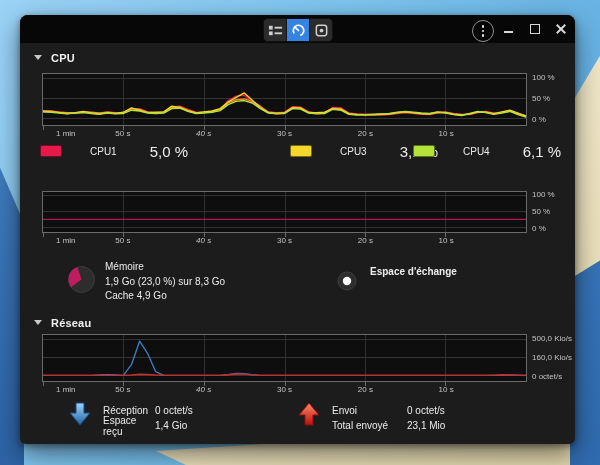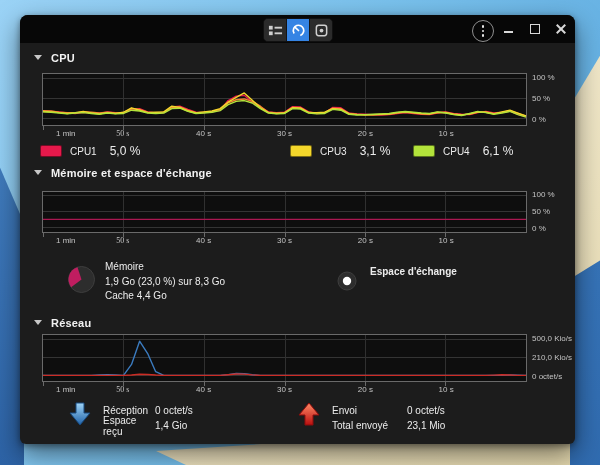--- a/index.html
+++ b/index.html
@@ -56,29 +56,29 @@
   .vg1{left:16.666%;} .vg2{left:33.333%;} .vg3{left:50%;} .vg4{left:66.666%;} .vg5{left:83.333%;}
   .chart-svg{position:absolute;left:0;top:8%;width:100%;height:79%;overflow:visible;}
   .tick{position:absolute;bottom:-5px;width:1px;height:4px;background:#6a6a6a;}
   .t0{left:0;} .t1{left:16.666%;} .t2{left:33.333%;} .t3{left:50%;} .t4{left:66.666%;} .t5{left:83.333%;}
   .ylabels{position:absolute;left:512px;top:0;height:100%;width:43px;}
   .ylabels span{position:absolute;left:0;transform:translateY(-50%);font-size:8px;color:#c4c4c4;white-space:nowrap;}
   .yl1{top:8%;} .yl2{top:47.5%;} .yl3{top:87%;}
 
   .xlabels{position:absolute;left:22px;width:485px;height:10px;}
   .xlabels span{position:absolute;font-size:8px;color:#c4c4c4;white-space:nowrap;}
-  .xl0{left:14px;} .xl1{left:16.666%;transform:translateX(-50%);font-family:Liberation Serif, serif;} .xl2{left:33.333%;transform:translateX(-50%);}
+  .xl0{left:14px;} .xl1{left:16.666%;transform:translateX(-50%);} .xl2{left:33.333%;transform:translateX(-50%);font-style:italic;}
   .xl3{left:50%;transform:translateX(-50%);} .xl4{left:66.666%;transform:translateX(-50%);}
   .xl5{left:83.333%;transform:translateX(-50%);}
 
   .cpu-legend{position:absolute;left:0;width:100%;height:14px;}
-  .cpu-leg-item{position:absolute;top:0;display:flex;align-items:center;height:14px;}
+  .cpu-leg-item{position:absolute;top:0;display:flex;align-items:center;height:14px;gap:20px;}
   .swatch{width:22px;height:12px;border-radius:2px;border:1px solid rgba(0,0,0,.5);box-sizing:border-box;}
   .leg-label{font-size:10px;color:#ececec;margin-left:8px;}
-  .leg-value{font-size:12px;color:#ececec;margin-left:13px;text-align:right;}
+  .leg-value{font-size:15px;color:#ececec;margin-left:13px;text-align:right;}
 
   .mem-legend{position:absolute;left:0;width:100%;height:60px;}
   .mem-block{position:absolute;top:0;display:flex;}
   .mem-text{font-size:10px;color:#ececec;line-height:14.5px;}
   .swap-text{font-size:10px;color:#ececec;line-height:17.5px;font-weight:bold;}
 
   .net-legend{position:absolute;left:0;width:100%;height:28px;}
   .net-block{position:absolute;top:0;display:flex;align-items:flex-start;}
   .net-grid{display:grid;grid-template-rows:15px 15px;font-size:10px;color:#ececec;align-items:center;}
   .ng-l{grid-column:1;}
@@ -193,24 +193,20 @@
       <span class="leg-label">CPU3</span>
       <span class="leg-value">3,1 %</span>
     </div>
     <div class="cpu-leg-item" style="left:393px;">
       <div class="swatch" style="background: rgb(179, 227, 59);"></div>
       <span class="leg-label">CPU4</span>
       <span class="leg-value">6,1 %</span>
     </div>
   </div>
 
-  <div class="sec-header" style="top:151px;">
-    <div class="tri"></div>
-    <span class="sec-title">Mémoire et espace d'échange</span>
-  </div>
 
   <div class="graph-row" style="top:176px;height:42px;">
     <div class="plot">
       <div class="hgrid hg1"></div>
         <div class="hgrid hg2"></div>
         <div class="hgrid hg3"></div>
       <div class="vgrid vg1"></div>
         <div class="vgrid vg2"></div>
         <div class="vgrid vg3"></div>
       <div class="vgrid vg4"></div>
@@ -242,21 +238,21 @@
 
   <div class="mem-legend" style="top:240px;padding-left:28px;">
     <div class="mem-block" style="left:47px;top:10px;gap:9px;">
       <svg width="29" height="29" viewBox="0 0 29 29">
         <circle cx="14.5" cy="14.5" r="13" fill="#2d2d2d" stroke="#3e3e3e" stroke-width="1"></circle>
         <path d="M14.5 14.5 L14.5 1.5 A13 13 0 0 0 2.2 18.6 Z" fill="#c01d60" transform="rotate(-18 14.5 14.5)"></path>
       </svg>
       <div class="mem-text" style="margin-top:-5px;">
         <div>Mémoire</div>
         <div>1,9 Go (23,0 %) sur 8,3 Go</div>
-        <div>Cache 4,4 Go</div>
+        <div>Cache 4,9 Go</div>
       </div>
     </div>
     <div class="mem-block" style="left:317px;top:16px;gap:13px;">
       <svg width="20" height="20" viewBox="0 0 20 20">
         <circle cx="10" cy="10" r="9" fill="#2d2d2d" stroke="#3e3e3e" stroke-width="1"></circle>
         <circle cx="10" cy="10" r="4.2" fill="#ffffff"></circle>
       </svg>
       <div class="swap-text" style="margin-top:-8px;">
         <div>Espace d'échange</div>
       </div>
@@ -284,21 +280,21 @@
         </svg>
       <div class="tick t0"></div>
         <div class="tick t1"></div>
         <div class="tick t2"></div>
       <div class="tick t3"></div>
         <div class="tick t4"></div>
         <div class="tick t5"></div>
     </div>
     <div class="ylabels">
       <span class="yl1">500,0 Kio/s</span>
-      <span class="yl2">210,0 Kio/s</span>
+      <span class="yl2">160,0 Kio/s</span>
       <span class="yl3">0 octet/s</span>
     </div>
   </div>
   <div class="xlabels" style="top:370px;">
     <span class="xl0">1 min</span>
     <span class="xl1">50 s</span>
     <span class="xl2">40 s</span>
     <span class="xl3">30 s</span>
     <span class="xl4">20 s</span>
     <span class="xl5">10 s</span>

